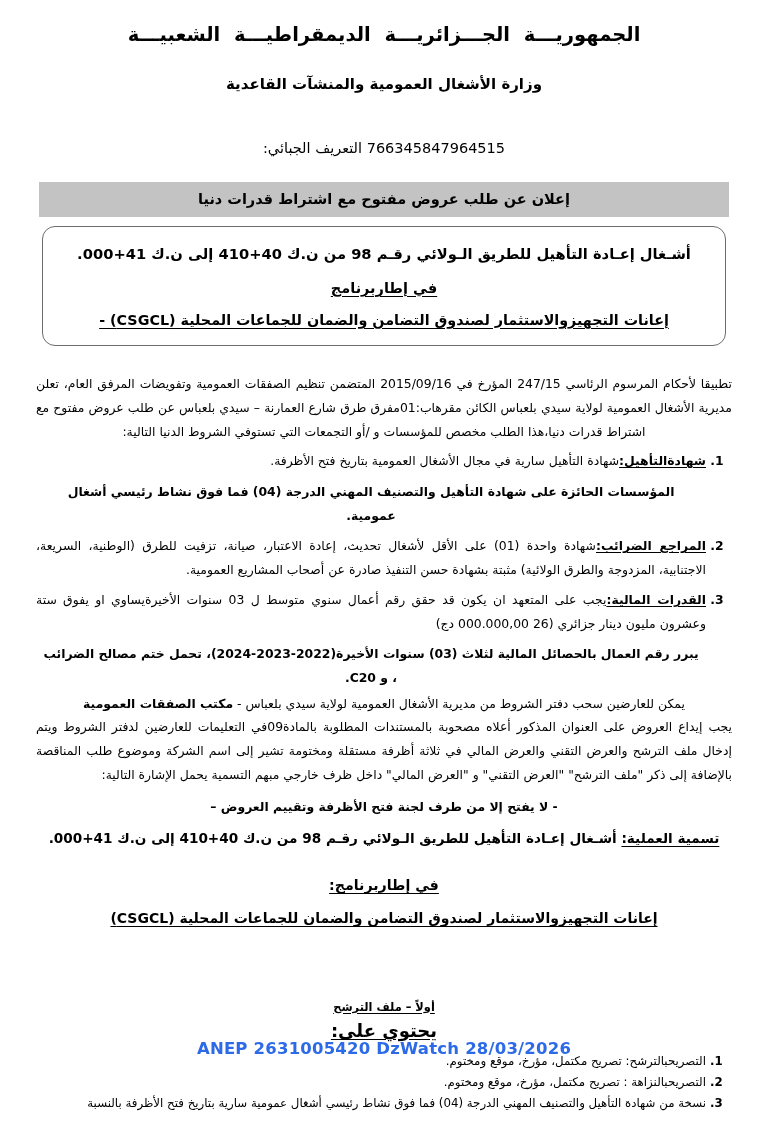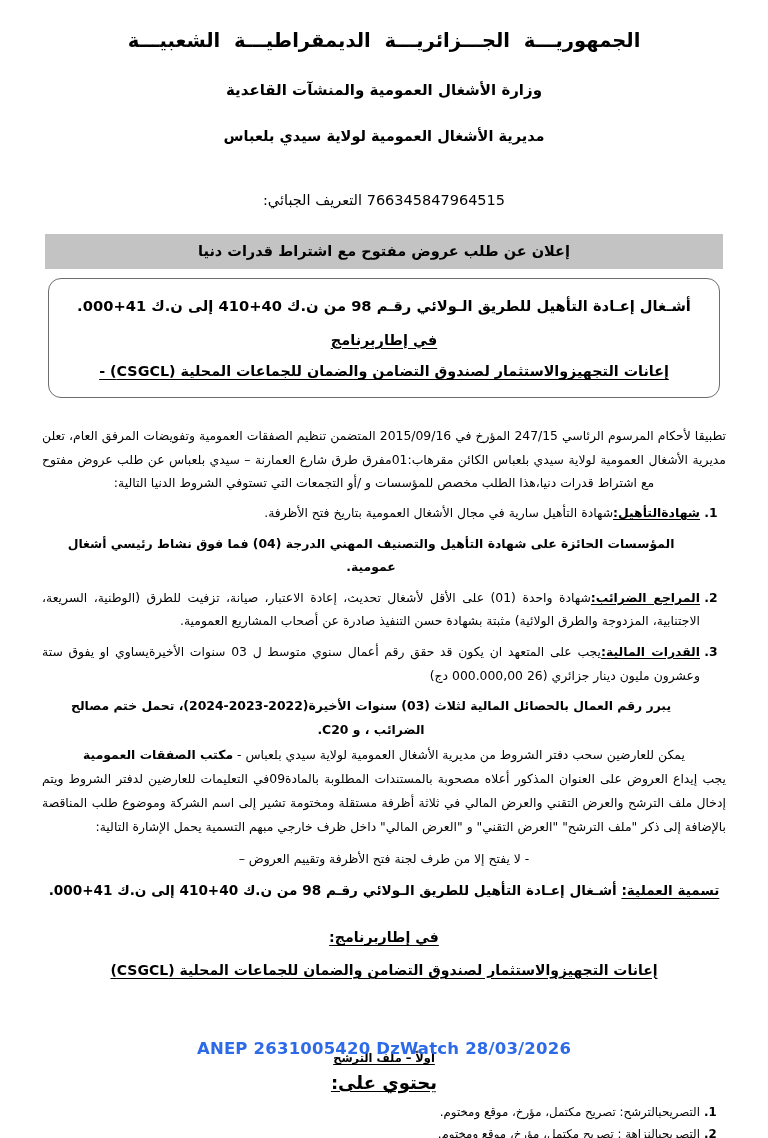--- a/index.html
+++ b/index.html
@@ -13,21 +13,21 @@
     width: 768px;
     height: 1138px;
     position: relative;
     font-family: "DejaVu Sans", "Liberation Sans", sans-serif;
     color: #000000;
     overflow: hidden;
   }
   .page {
     width: 768px;
     height: 1084px;
-    padding: 14px;
+    padding: 8px;
     position: relative;
     direction: rtl;
   }
 
   
   .hdr {
     text-align: center;
     font-weight: bold;
   }
   .hdr-republic {
@@ -140,21 +140,21 @@
     margin: 0;
     padding: 0 6px;
   }
 
   .p-block { margin-top: 7px; }
   .p-tight { margin-top: 2px; }
 
   .centered-note {
     text-align: center;
     font-size: 12.4px;
-    font-weight: normal;
+    font-weight: bold;
     margin-top: 8px;
     line-height: 1.9;
   }
   .op-name {
     text-align: center;
     font-size: 13.6px;
     font-weight: bold;
     margin-top: 9px;
     line-height: 1.7;
   }
@@ -224,21 +224,20 @@
   }
 </style>
 </head>
 <body>
 
 <div class="page">
 
   <div class="hdr">
     <div class="hdr-republic">الجمهوريـــة الجـــزائريـــة الديمقراطيـــة الشعبيـــة</div>
     <div class="hdr-ministry">وزارة الأشغال العمومية والمنشآت القاعدية</div>
-    <div class="hdr-directorate">مديرية الأشغال العمومية لولاية سيدي بلعباس</div>
   </div>
 
   <div class="taxline">
     <span class="num">766345847964515</span><span> </span><span class="lbl">التعريف الجبائي:</span>
   </div>
 
   <div class="banner">
     <span>إعلان عن طلب عروض مفتوح مع اشتراط قدرات دنيا</span>
   </div>
 

